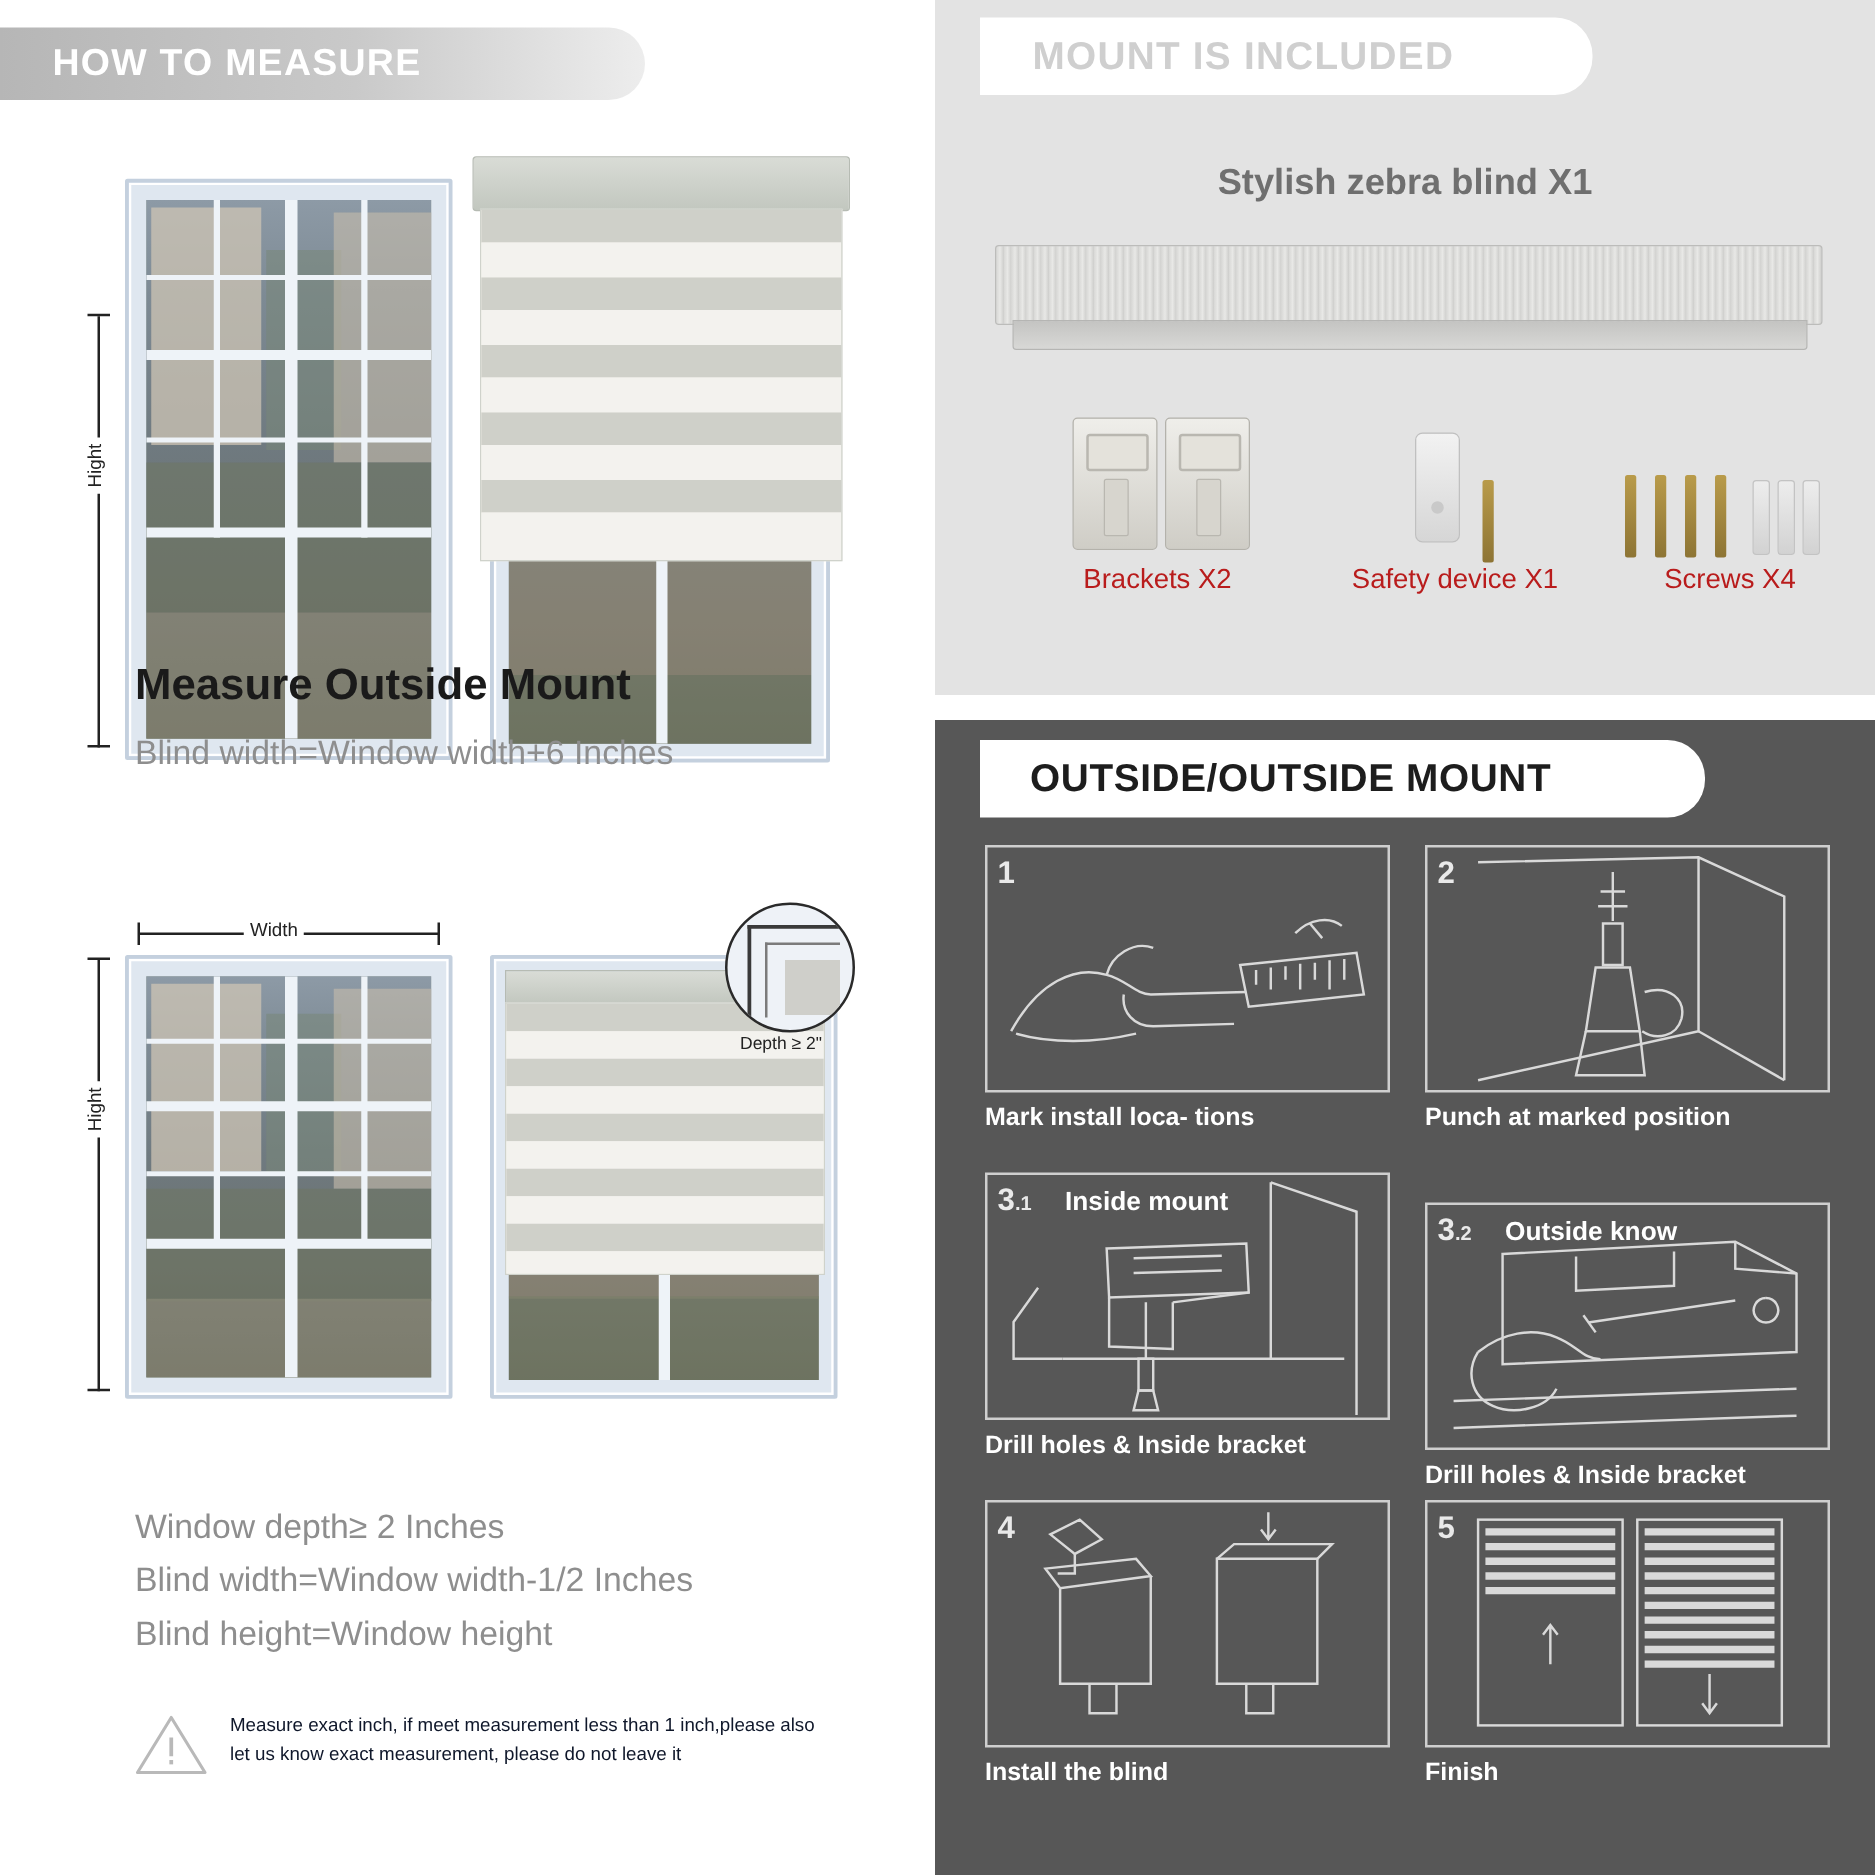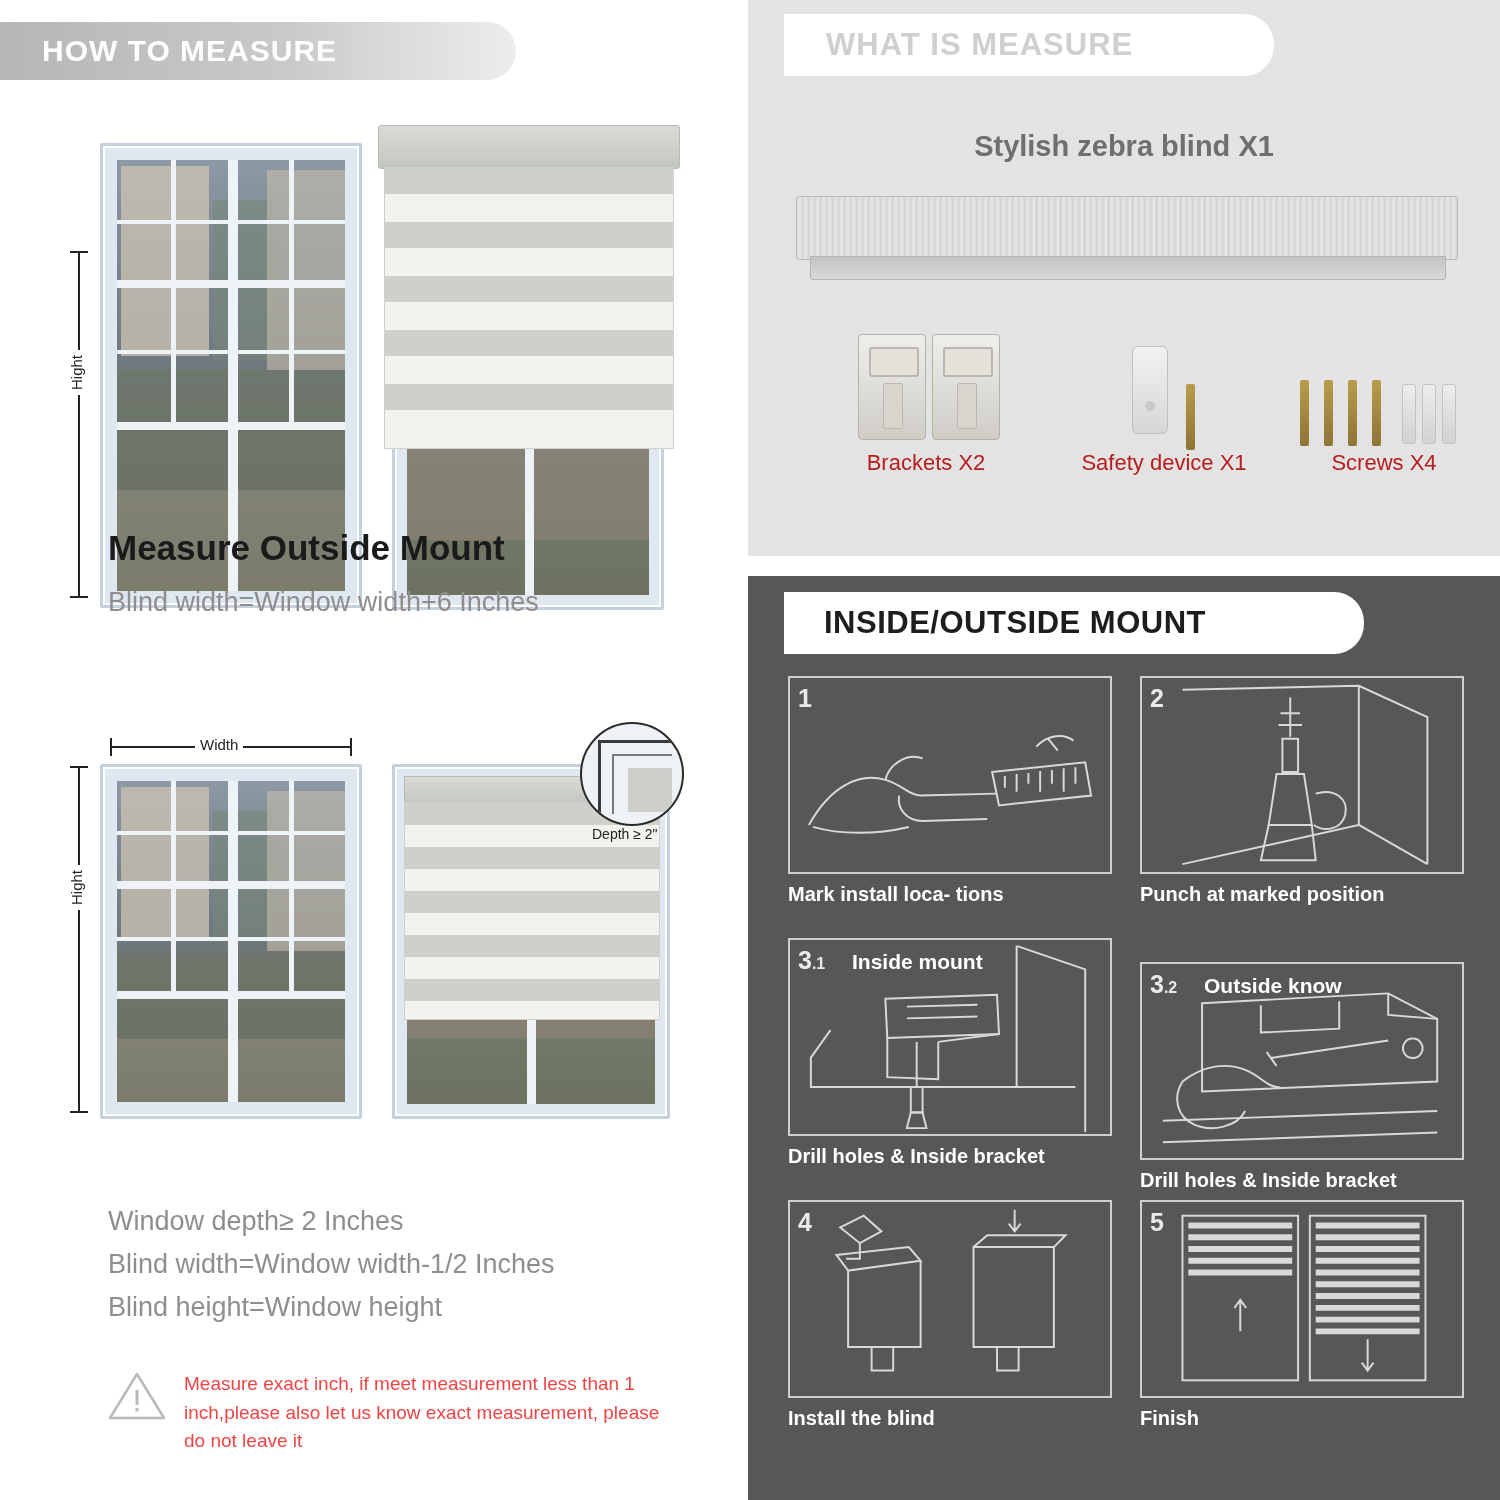--- a/index.html
+++ b/index.html
@@ -51,21 +51,21 @@
   .blind-head{position:absolute;background:linear-gradient(180deg,#d9dcd6,#c2c7bf);border:1px solid #b6bbb3;}
   .blind-body{position:absolute;overflow:hidden;border:1px solid #cfd2cb;}
   .zstripe{position:absolute;left:0;right:0;}
 
   .h2{font-size:35px;color:#1a1a1a;font-weight:bold;margin:0;}
   .p1{font-size:27px;color:#8e8e8e;margin:0;line-height:1.45;}
 
   .note{position:absolute;display:flex;gap:18px;align-items:flex-start;}
   .note .tri{width:58px;height:52px;flex:0 0 58px;position:relative;}
   .note .tri svg{display:block}
-  .note .txt{font-size:19px;color:#ef4444;line-height:1.5;}
+  .note .txt{font-size:15px;color:#0f172a;line-height:1.5;}
 
   .depth-circle{
     position:absolute;border:2px solid #2a2a2a;border-radius:50%;
     background:#eef2f7;overflow:hidden;
   }
   .depth-label{position:absolute;font-size:14px;color:#222;}
 
   
   .right{position:absolute;left:748px;top:0;width:752px;height:1500px;}
 
@@ -288,21 +288,21 @@
           <rect x="27.5" y="38" width="3" height="3.5" fill="#b9b9b9"></rect>
         </svg>
       </div>
       <div class="txt">Measure exact inch, if meet measurement less than 1 inch,please also let us know exact measurement, please do not leave it</div>
     </div>
   </div>
 
   <div class="right">
 
     <div class="panel-included">
-      <div class="hdr-right">WHAT IS MEASURE</div>
+      <div class="hdr-right">MOUNT IS INCLUDED</div>
       <div class="incl-title">Stylish zebra blind X1</div>
 
       <div class="railbar">
         <div class="rail-face"></div>
         <div class="rail-shadow"></div>
       </div>
 
       <div class="parts">
 
         <div class="part" style="left:58px;top:0;width:240px;">
@@ -330,21 +330,21 @@
             <div class="anchor" style="left:126px;top:54px;"></div>
             <div class="anchor" style="left:146px;top:54px;"></div>
             <div class="anchor" style="left:166px;top:54px;"></div>
           </div>
           <div class="cap">Screws X4</div>
         </div>
       </div>
     </div>
 
     <div class="panel-mount">
-      <div class="hdr-mount">INSIDE/OUTSIDE MOUNT</div>
+      <div class="hdr-mount">OUTSIDE/OUTSIDE MOUNT</div>
 
       <div class="steps">
 
         <div class="step" style="left:0;top:0;width:324px;">
           <div class="box" style="width:324px;height:198px;">
             <div class="num">1</div>
             <div class="sketch">
               <svg viewBox="0 0 324 198" fill="none" stroke="#d9d9d9" stroke-width="2">
                 <path d="M18 150 C40 110,70 96,96 104 C112 108,120 120,132 120 L210 118"></path>
                 <path d="M96 104 C100 88,118 76,134 82"></path>

